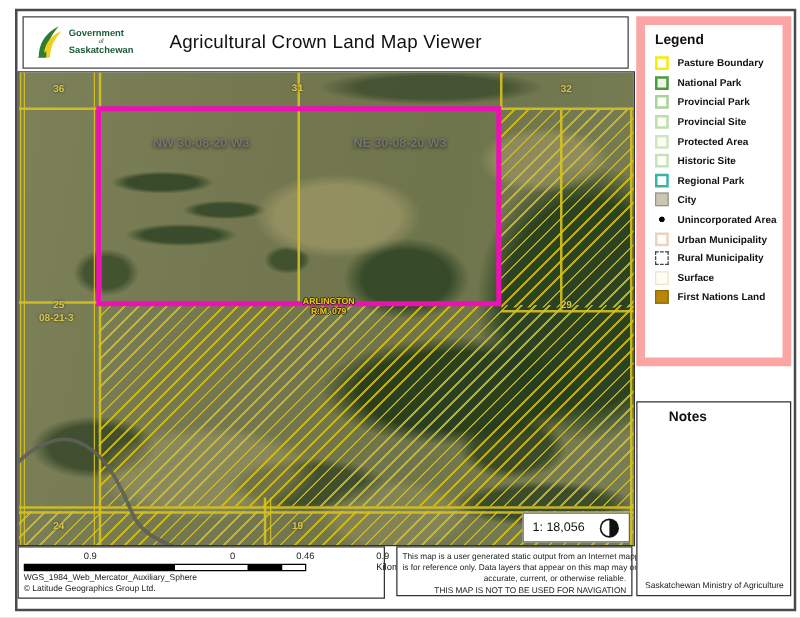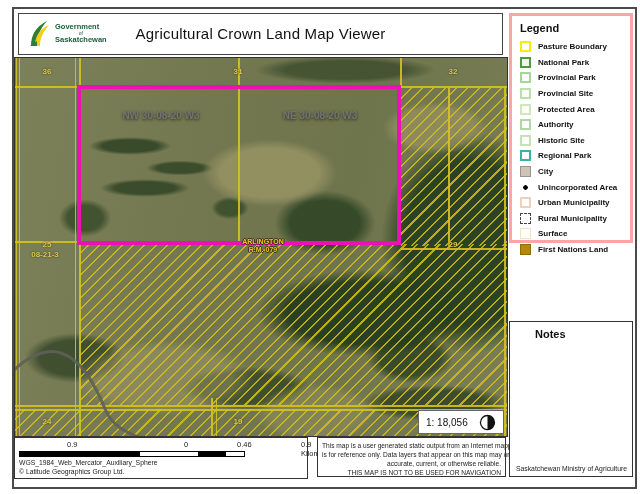--- a/index.html
+++ b/index.html
@@ -49,21 +49,21 @@
   .scalebar-box{position:absolute;left:14px;top:437px;width:292px;height:40px;border:1px solid #333;background:#fff;}
   .sb-label{position:absolute;top:2px;font-size:7.5px;color:#222;padding-left:48px;}
   .sb-bar{position:absolute;left:4px;top:13px;height:4px;display:flex;border:1px solid #000;}
   .sb-seg{height:100%;}
   .sb-proj{position:absolute;left:4px;top:21px;font-size:6.8px;color:#222;}
   .sb-copy{position:absolute;left:4px;top:30px;font-size:6.8px;color:#222;}
   .disclaimer-box{position:absolute;left:317px;top:437px;width:189px;height:40px;border:1px solid #333;background:#fff;box-sizing:border-box;padding:3px 4px;text-align:right;}
   .disclaimer-box div{font-size:6.6px;line-height:1.38;color:#222;white-space:nowrap;}
 
   
-  .legend-box{position:absolute;left:509px;top:13px;width:124px;height:230px;border:3px solid #fca5a5;background:#fff;box-sizing:border-box;padding:6px 0 0 8px;}
+  .legend-box{position:absolute;left:509px;top:13px;width:124px;height:280px;border:7px solid #fca5a5;background:#fff;box-sizing:border-box;padding:6px 0 0 8px;}
   .legend-title{font-size:11px;font-weight:bold;color:#111;margin-bottom:5px;}
   .lrow{display:flex;align-items:center;height:15.6px;}
   .swatch{width:11px;height:11px;box-sizing:border-box;flex:0 0 auto;margin-right:7px;background:#fff;}
   .lrow span{font-size:8px;color:#111;white-space:nowrap;font-weight:bold;}
   .notes-box{position:absolute;left:509px;top:321px;width:124px;height:156px;border:1px solid #333;background:#fff;box-sizing:border-box;padding:6px 8px;}
   .notes-title{font-size:11px;font-weight:bold;color:#111;padding-left:17px;}
   .ministry{position:absolute;left:6px;bottom:4px;font-size:6.8px;color:#222;white-space:nowrap;}
 </style>
 </head>
 <body>
@@ -179,24 +179,20 @@
       </div>
     <div class="lrow">
         <div class="swatch" style="border:2px solid #bce0ac;background:#fbfdf8"></div>
         <span>Provincial Site</span>
       </div>
     <div class="lrow">
         <div class="swatch" style="border:2px solid #cfe6c0;background:#fdfdf6"></div>
         <span>Protected Area</span>
       </div>
     <div class="lrow">
-        <div class="swatch" style="border:2px solid #b2d8a2;background:#ffffff"></div>
-        <span>Authority</span>
-      </div>
-    <div class="lrow">
         <div class="swatch" style="border:2px solid #c6e2b6;background:#ffffff"></div>
         <span>Historic Site</span>
       </div>
     <div class="lrow">
         <div class="swatch" style="border:2px solid #3ab4a2;background:#ffffff"></div>
         <span>Regional Park</span>
       </div>
     <div class="lrow">
         <div class="swatch" style="border:1px solid #9a9488;background:#ccc4b4"></div>
         <span>City</span>

